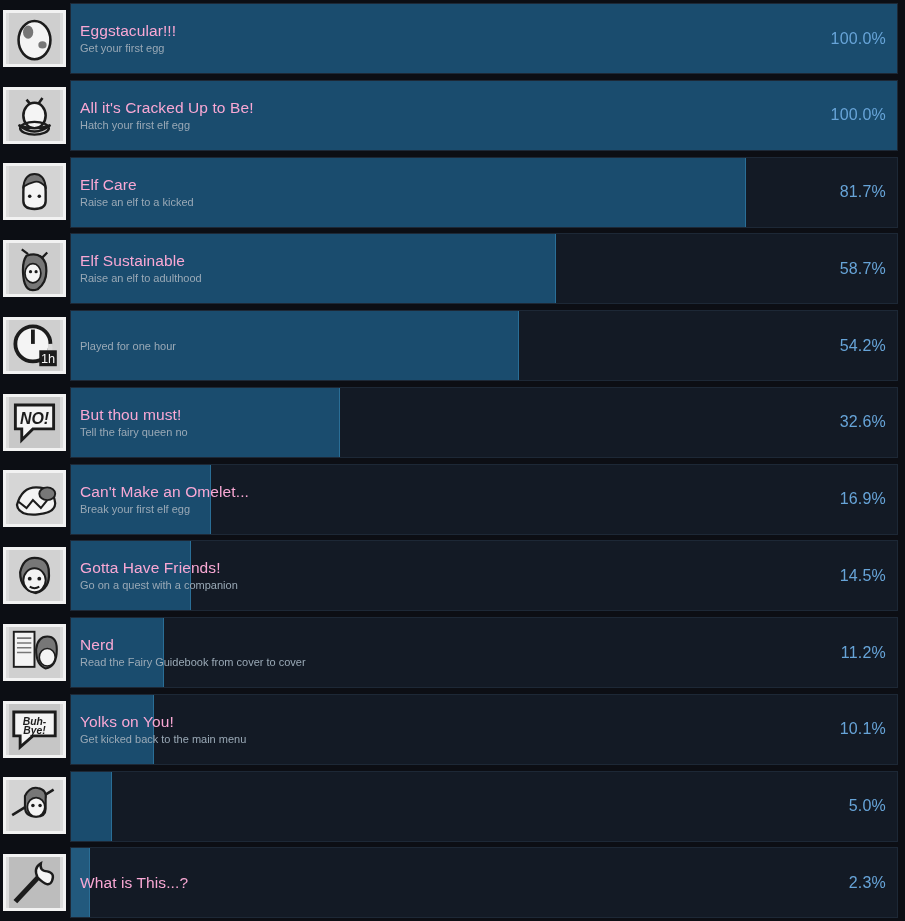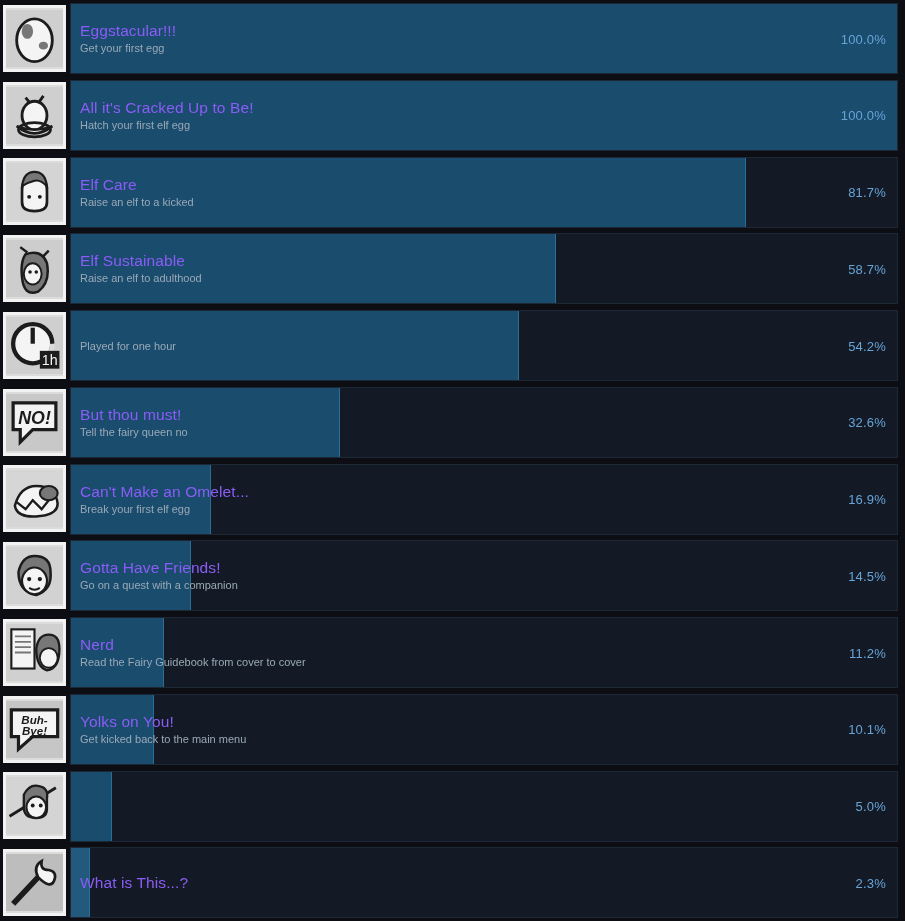--- a/index.html
+++ b/index.html
@@ -34,21 +34,21 @@
     height: 76.75px;
     flex: 0 0 70px;
     display: flex;
     align-items: center;
     justify-content: flex-start;
     padding-left: 3px;
   }
 
   .ach-icon {
     width: 63px;
-    height: 67px;
+    height: 57px;
     border: 3px solid #f2f2f2;
     background: #dcdcdc;
     position: relative;
     overflow: hidden;
     image-rendering: pixelated;
     display: flex;
     align-items: center;
     justify-content: center;
   }
 
@@ -83,39 +83,39 @@
     right: 90px;
     display: flex;
     flex-direction: column;
     justify-content: center;
     pointer-events: none;
   }
 
   .ach-title {
     font-size: 15.5px;
     line-height: 19px;
-    color: #8b5cf6;
+    color: #f9a8d4;
     letter-spacing: 0.1px;
     white-space: nowrap;
   }
 
   .ach-desc {
     font-size: 11px;
     line-height: 15px;
     color: #9aa9b6;
     margin-top: 1px;
     white-space: nowrap;
   }
 
   .ach-pct {
     position: absolute;
     right: 11px;
     top: 50%;
     transform: translateY(-50%);
-    font-size: 13px;
+    font-size: 16px;
     color: #67a4d8;
     letter-spacing: 0.2px;
     text-align: right;
   }
 </style>
 </head>
 <body>
 
 <div id="achievements-list">
     <div class="ach-row">

